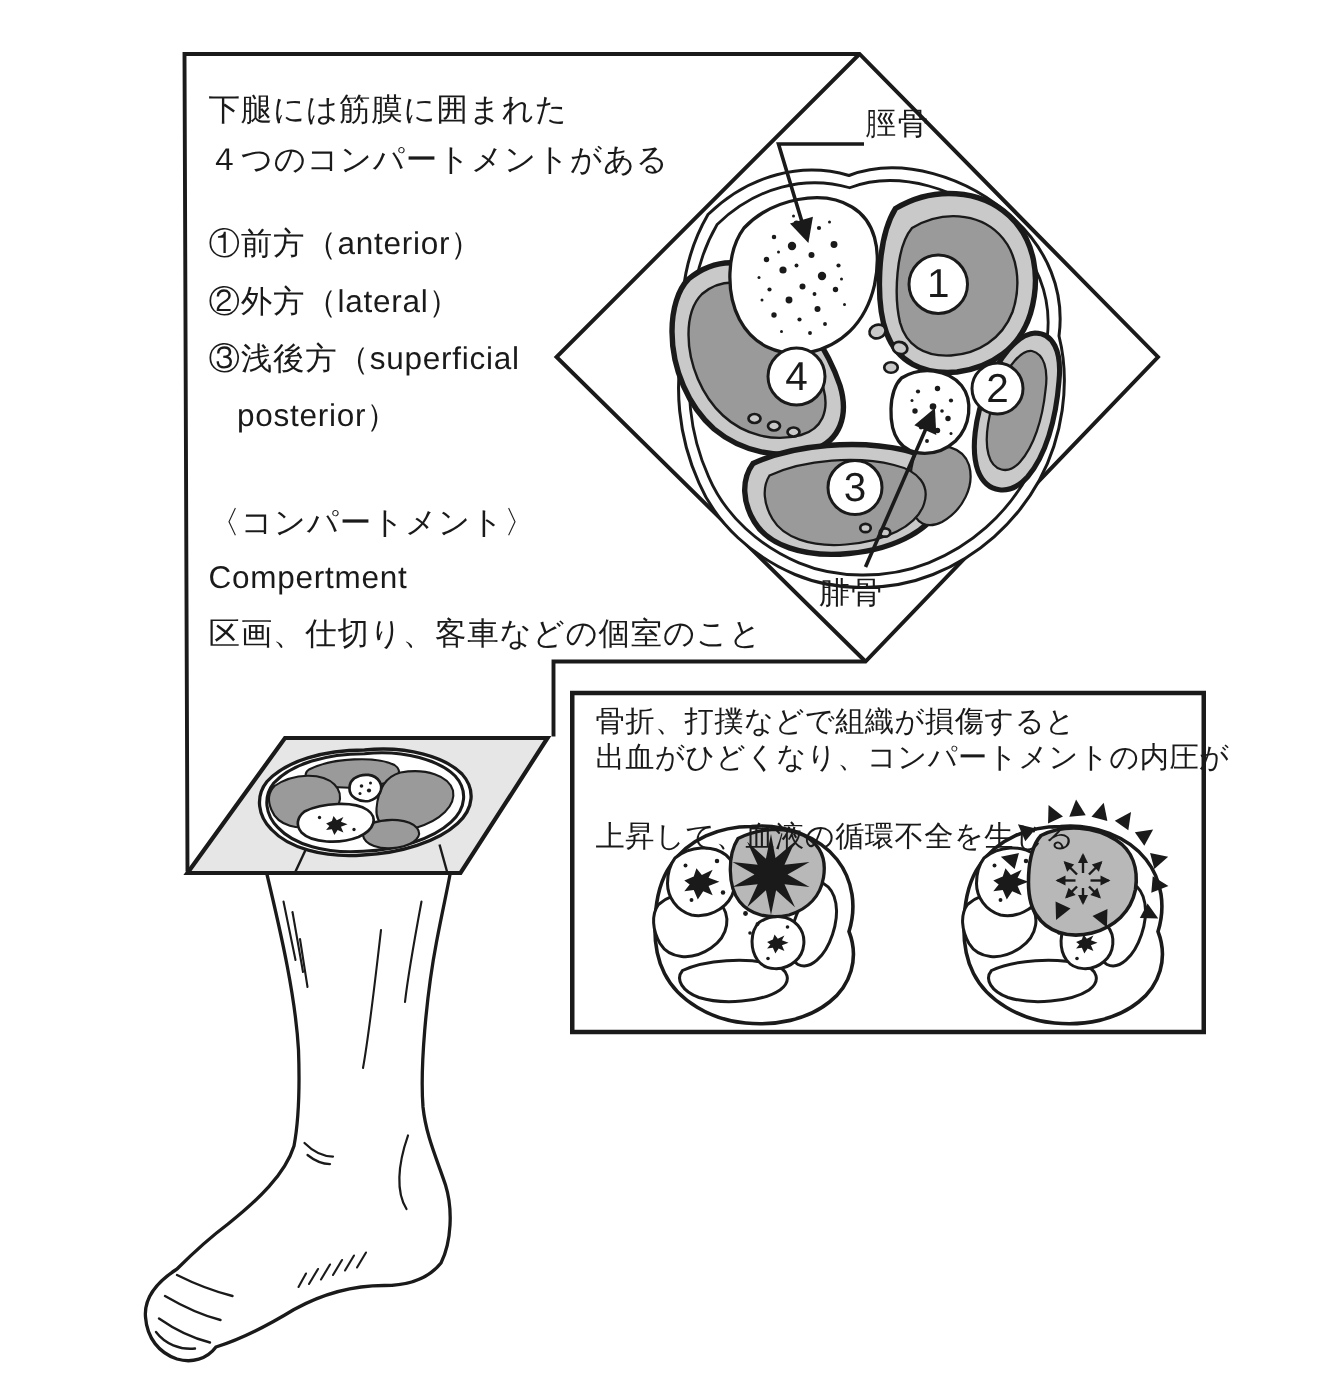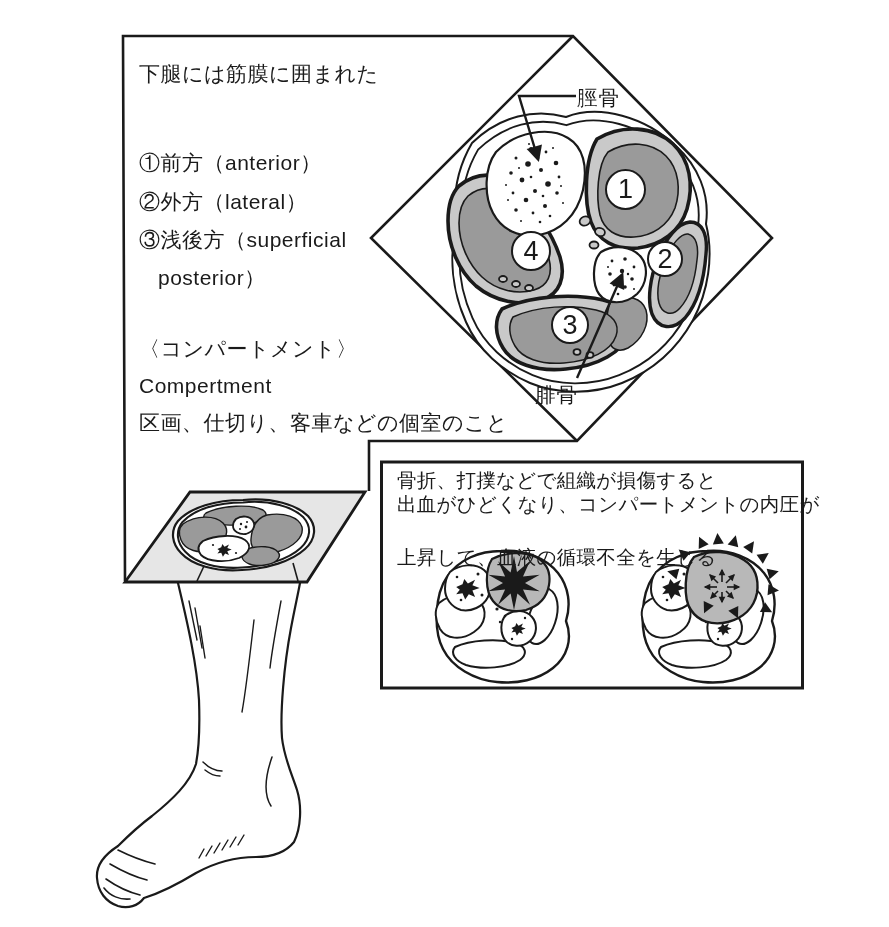--- a/index.html
+++ b/index.html
@@ -233,32 +233,33 @@
         <use href="#tri" transform="translate(772,573) rotate(75)"></use>
         <use href="#tri" transform="translate(772,590) rotate(95)"></use>
         <use href="#tri" transform="translate(766,609) rotate(118)"></use>
         <use href="#tri" transform="translate(707,607) rotate(205)"></use>
         <use href="#tri" transform="translate(735,612) rotate(155)"></use>
       </g>
     </g>
   </svg>
 
   <div class="txt jp" style="left:139px;top:61px">下腿には筋膜に囲まれた</div>
+  <div class="txt jp" style="left:139px;top:94px">４つのコンパートメントがある</div>
 
   <div class="txt jp" style="left:139px;top:189px">②外方（lateral）</div>
   <div class="txt jp" style="left:139px;top:150px">①前方（anterior）</div>
   <div class="txt jp" style="left:139px;top:227px">③浅後方（superficial</div>
   <div class="txt jp" style="left:158px;top:265px">posterior）</div>
 
   <div class="txt jp" style="left:139px;top:336px">〈コンパートメント〉</div>
   <div class="txt jp" style="left:139px;top:373px">Compertment</div>
   <div class="txt jp" style="left:139px;top:410px">区画、仕切り、客車などの個室のこと</div>
 
-  <div class="txt lbl" style="left:577px;top:84px">脛骨</div>
-  <div class="txt lbl" style="left:535px;top:381px">腓骨</div>
+  <div class="txt lbl" style="left:577px;top:68px">脛骨</div>
+  <div class="txt lbl" style="left:546px;top:381px">腓骨</div>
 
   <div class="badge" style="left:605px;top:169px;width:41px;height:41px">1</div>
   <div class="badge" style="left:647px;top:241px;width:36px;height:36px">2</div>
   <div class="badge" style="left:551px;top:306px;width:38px;height:38px">3</div>
   <div class="badge" style="left:511px;top:231px;width:40px;height:40px">4</div>
 
   <div class="txt boxline" style="left:397px;top:467px">骨折、打撲などで組織が損傷すると</div>
   <div class="txt boxline" style="left:397px;top:491px">出血がひどくなり、コンパートメントの内圧が</div>
   <div class="txt boxline" style="left:397px;top:544px">上昇して、血液の循環不全を生じる</div>
 

